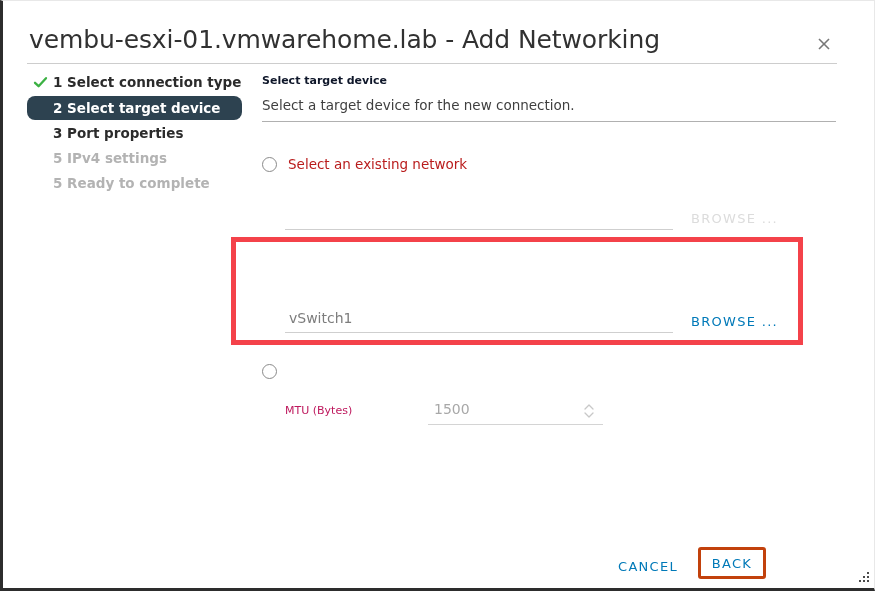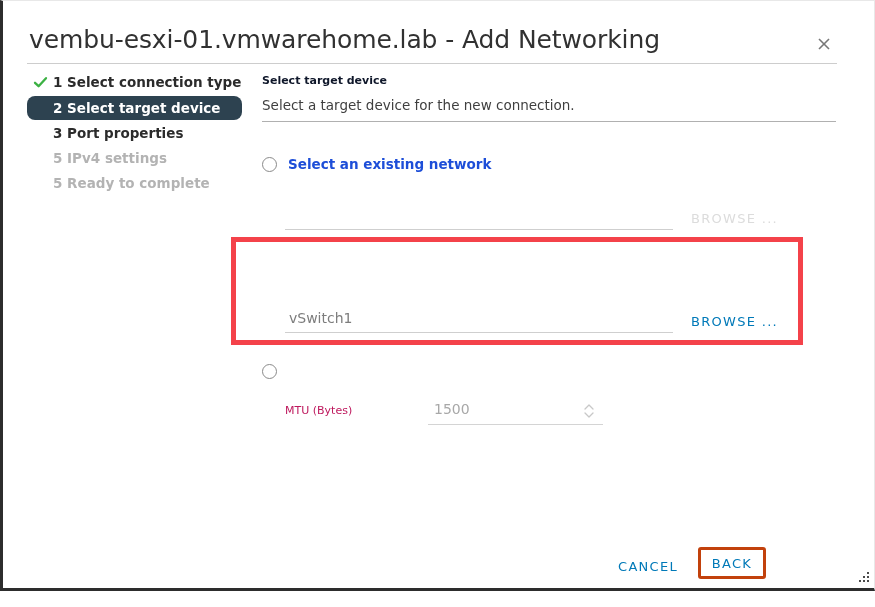--- a/index.html
+++ b/index.html
@@ -167,22 +167,22 @@
     left: 5px;
     top: 5px;
     width: 5px;
     height: 5px;
     border-radius: 50%;
     background: #ffffff;
   }
   .radio-label {
     margin-left: 11px;
     font-size: 13.5px;
-    font-weight: bold;
-    color: #1d4ed8;
+    font-weight: normal;
+    color: #b91c1c;
   }
 
   .field-row {
     position: absolute;
     display: flex;
     align-items: flex-end;
   }
   .underline-input {
     border: none;
     border-bottom: 1px solid #cfcfcf;

